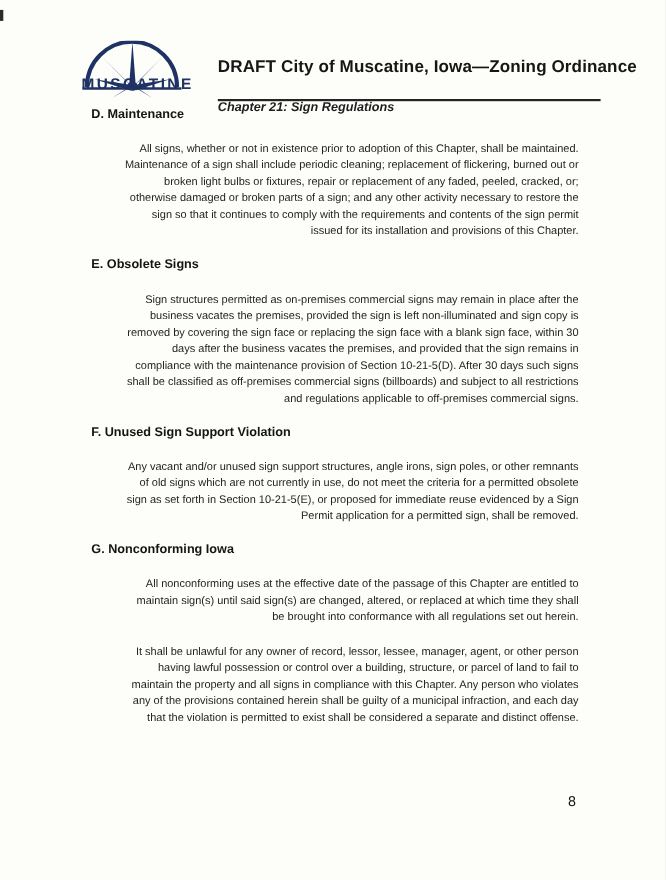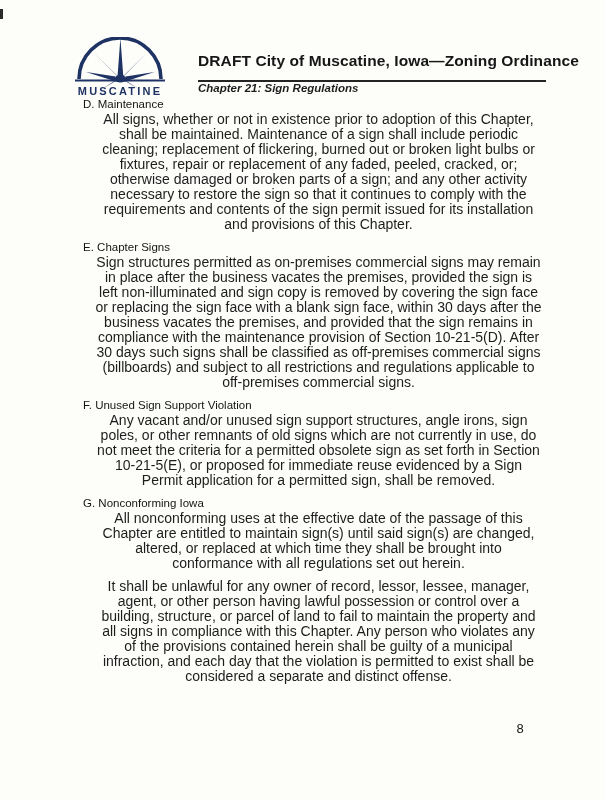--- a/index.html
+++ b/index.html
@@ -31,44 +31,44 @@
     position: absolute;
     left: 74px;
     top: 37px;
     width: 92px;
     height: 58px;
   }
   .logo svg { display: block; }
   .logo-text {
     position: absolute;
     left: 0;
-    top: 48px;
+    top: 31px;
     width: 100%;
     text-align: center;
-    font-size: 11px;
+    font-size: 14px;
     font-weight: 600;
     letter-spacing: 2.2px;
     color: #1e3263;
     white-space: nowrap;
   }
   .header-block {
     position: absolute;
     left: 198px;
     top: 52px;
     width: 348px;
   }
   .doc-title {
     display: block;
     font-size: 15.5px;
     font-weight: bold;
     color: #161616;
     text-align: center;
     letter-spacing: 0.1px;
     border-bottom: 2.5px solid #242424;
-    padding-bottom: 10px;
+    padding-bottom: 20px;
     white-space: nowrap;
   }
   .doc-subtitle {
     display: block;
     margin-top: 0;
     font-size: 11.5px;
     font-weight: bold;
     font-style: italic;
     color: #1d1d1d;
   }
@@ -76,31 +76,31 @@
   .content {
     position: absolute;
     left: 83px;
     top: 97px;
     width: 459px;
   }
   .section { margin-bottom: 8px; }
   .sec-head {
     margin: 0;
     font-size: 11.5px;
-    font-weight: normal;
+    font-weight: bold;
     line-height: 15px;
     color: #141414;
   }
   .sec-body {
-    margin: 0;
+    margin: 16px;
     padding-left: 12px;
-    font-size: 14px;
+    font-size: 10px;
     line-height: 15px;
     color: #1d1d1d;
-    text-align: center;
+    text-align: right;
   }
   .page-number {
     position: absolute;
     left: 505px;
     top: 721px;
     width: 30px;
     text-align: center;
     font-size: 13px;
     color: #141414;
   }
@@ -143,21 +143,21 @@
       <h3 class="sec-head">
         <span class="sec-label">D.</span>
         <span class="sec-title">Maintenance</span>
       </h3>
       <p class="sec-body">All signs, whether or not in existence prior to adoption of this Chapter, shall be maintained. Maintenance of a sign shall include periodic cleaning; replacement of flickering, burned out or broken light bulbs or fixtures, repair or replacement of any faded, peeled, cracked, or; otherwise damaged or broken parts of a sign; and any other activity necessary to restore the sign so that it continues to comply with the requirements and contents of the sign permit issued for its installation and provisions of this Chapter.</p>
     </section>
 
     <section class="section">
       <h3 class="sec-head">
         <span class="sec-label">E.</span>
-        <span class="sec-title">Chapter Signs</span>
+        <span class="sec-title">Obsolete Signs</span>
       </h3>
       <p class="sec-body">Sign structures permitted as on-premises commercial signs may remain in place after the business vacates the premises, provided the sign is left non-illuminated and sign copy is removed by covering the sign face or replacing the sign face with a blank sign face, within 30 days after the business vacates the premises, and provided that the sign remains in compliance with the maintenance provision of Section 10-21-5(D). After 30 days such signs shall be classified as off-premises commercial signs (billboards) and subject to all restrictions and regulations applicable to off-premises commercial signs.</p>
     </section>
 
     <section class="section">
       <h3 class="sec-head">
         <span class="sec-label">F.</span>
         <span class="sec-title">Unused Sign Support Violation</span>
       </h3>
       <p class="sec-body">Any vacant and/or unused sign support structures, angle irons, sign poles, or other remnants of old signs which are not currently in use, do not meet the criteria for a permitted obsolete sign as set forth in Section 10-21-5(E), or proposed for immediate reuse evidenced by a Sign Permit application for a permitted sign, shall be removed.</p>

